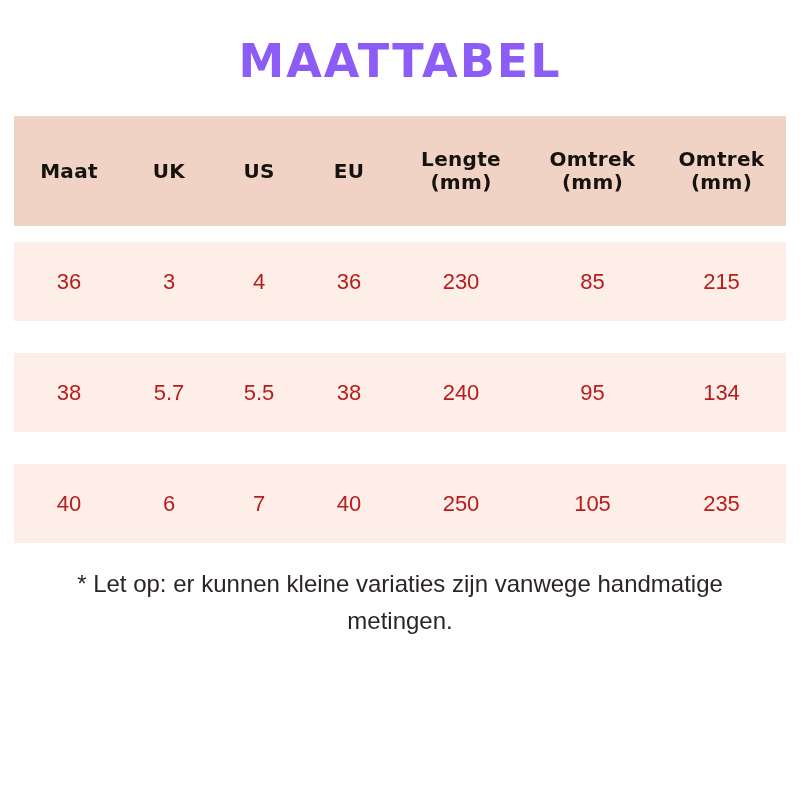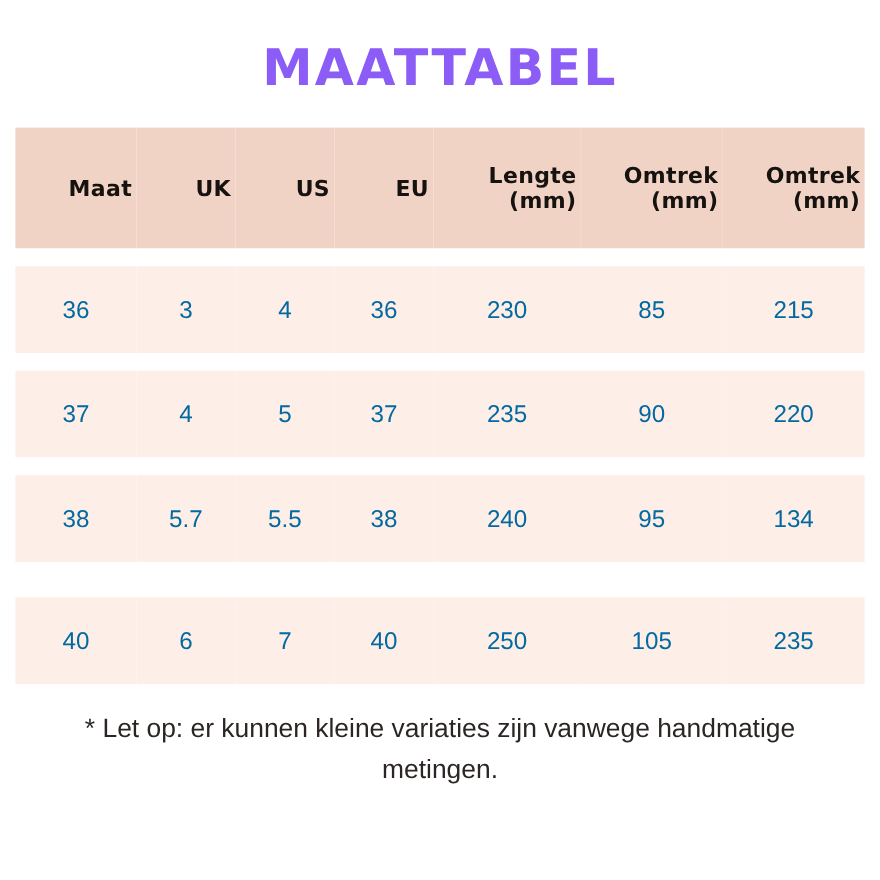--- a/index.html
+++ b/index.html
@@ -45,32 +45,33 @@
   table.size-table thead th {
     background: #f0d3c4;
     font-family: "DejaVu Sans", sans-serif;
     font-weight: bold;
     font-size: 20px;
     color: #16120f;
     padding: 16px 4px 16px 4px;
     height: 78px;
     vertical-align: middle;
     line-height: 1.15;
-    text-align: right;
+    text-align: center;
     letter-spacing: 0.3px;
   }
   table.size-table thead th.first-col {
+    text-align: center;
   }
   table.size-table tbody tr {
     background: #fdeee7;
   }
   table.size-table tbody td {
     height: 79px;
     font-size: 22px;
-    color: #0369a1;
+    color: #b91c1c;
     text-align: center;
     vertical-align: middle;
     font-family: "Liberation Sans", sans-serif;
     padding: 0 2px;
   }
   table.size-table tbody tr.spacer-row {
     background: #ffffff;
   }
   table.size-table tbody tr.spacer-row td {
     height: 16px;
@@ -155,29 +156,20 @@
           <td>36</td>
           <td>230</td>
           <td>85</td>
           <td>215</td>
         </tr>
 
         <tr class="spacer-row">
             <td colspan="7"></td>
           </tr>
 
-        <tr>
-          <td>37</td>
-          <td>4</td>
-          <td>5</td>
-          <td>37</td>
-          <td>235</td>
-          <td>90</td>
-          <td>220</td>
-        </tr>
 
         <tr class="spacer-row">
             <td colspan="7"></td>
           </tr>
 
         <tr>
           <td>38</td>
           <td>5.7</td>
           <td>5.5</td>
           <td>38</td>

